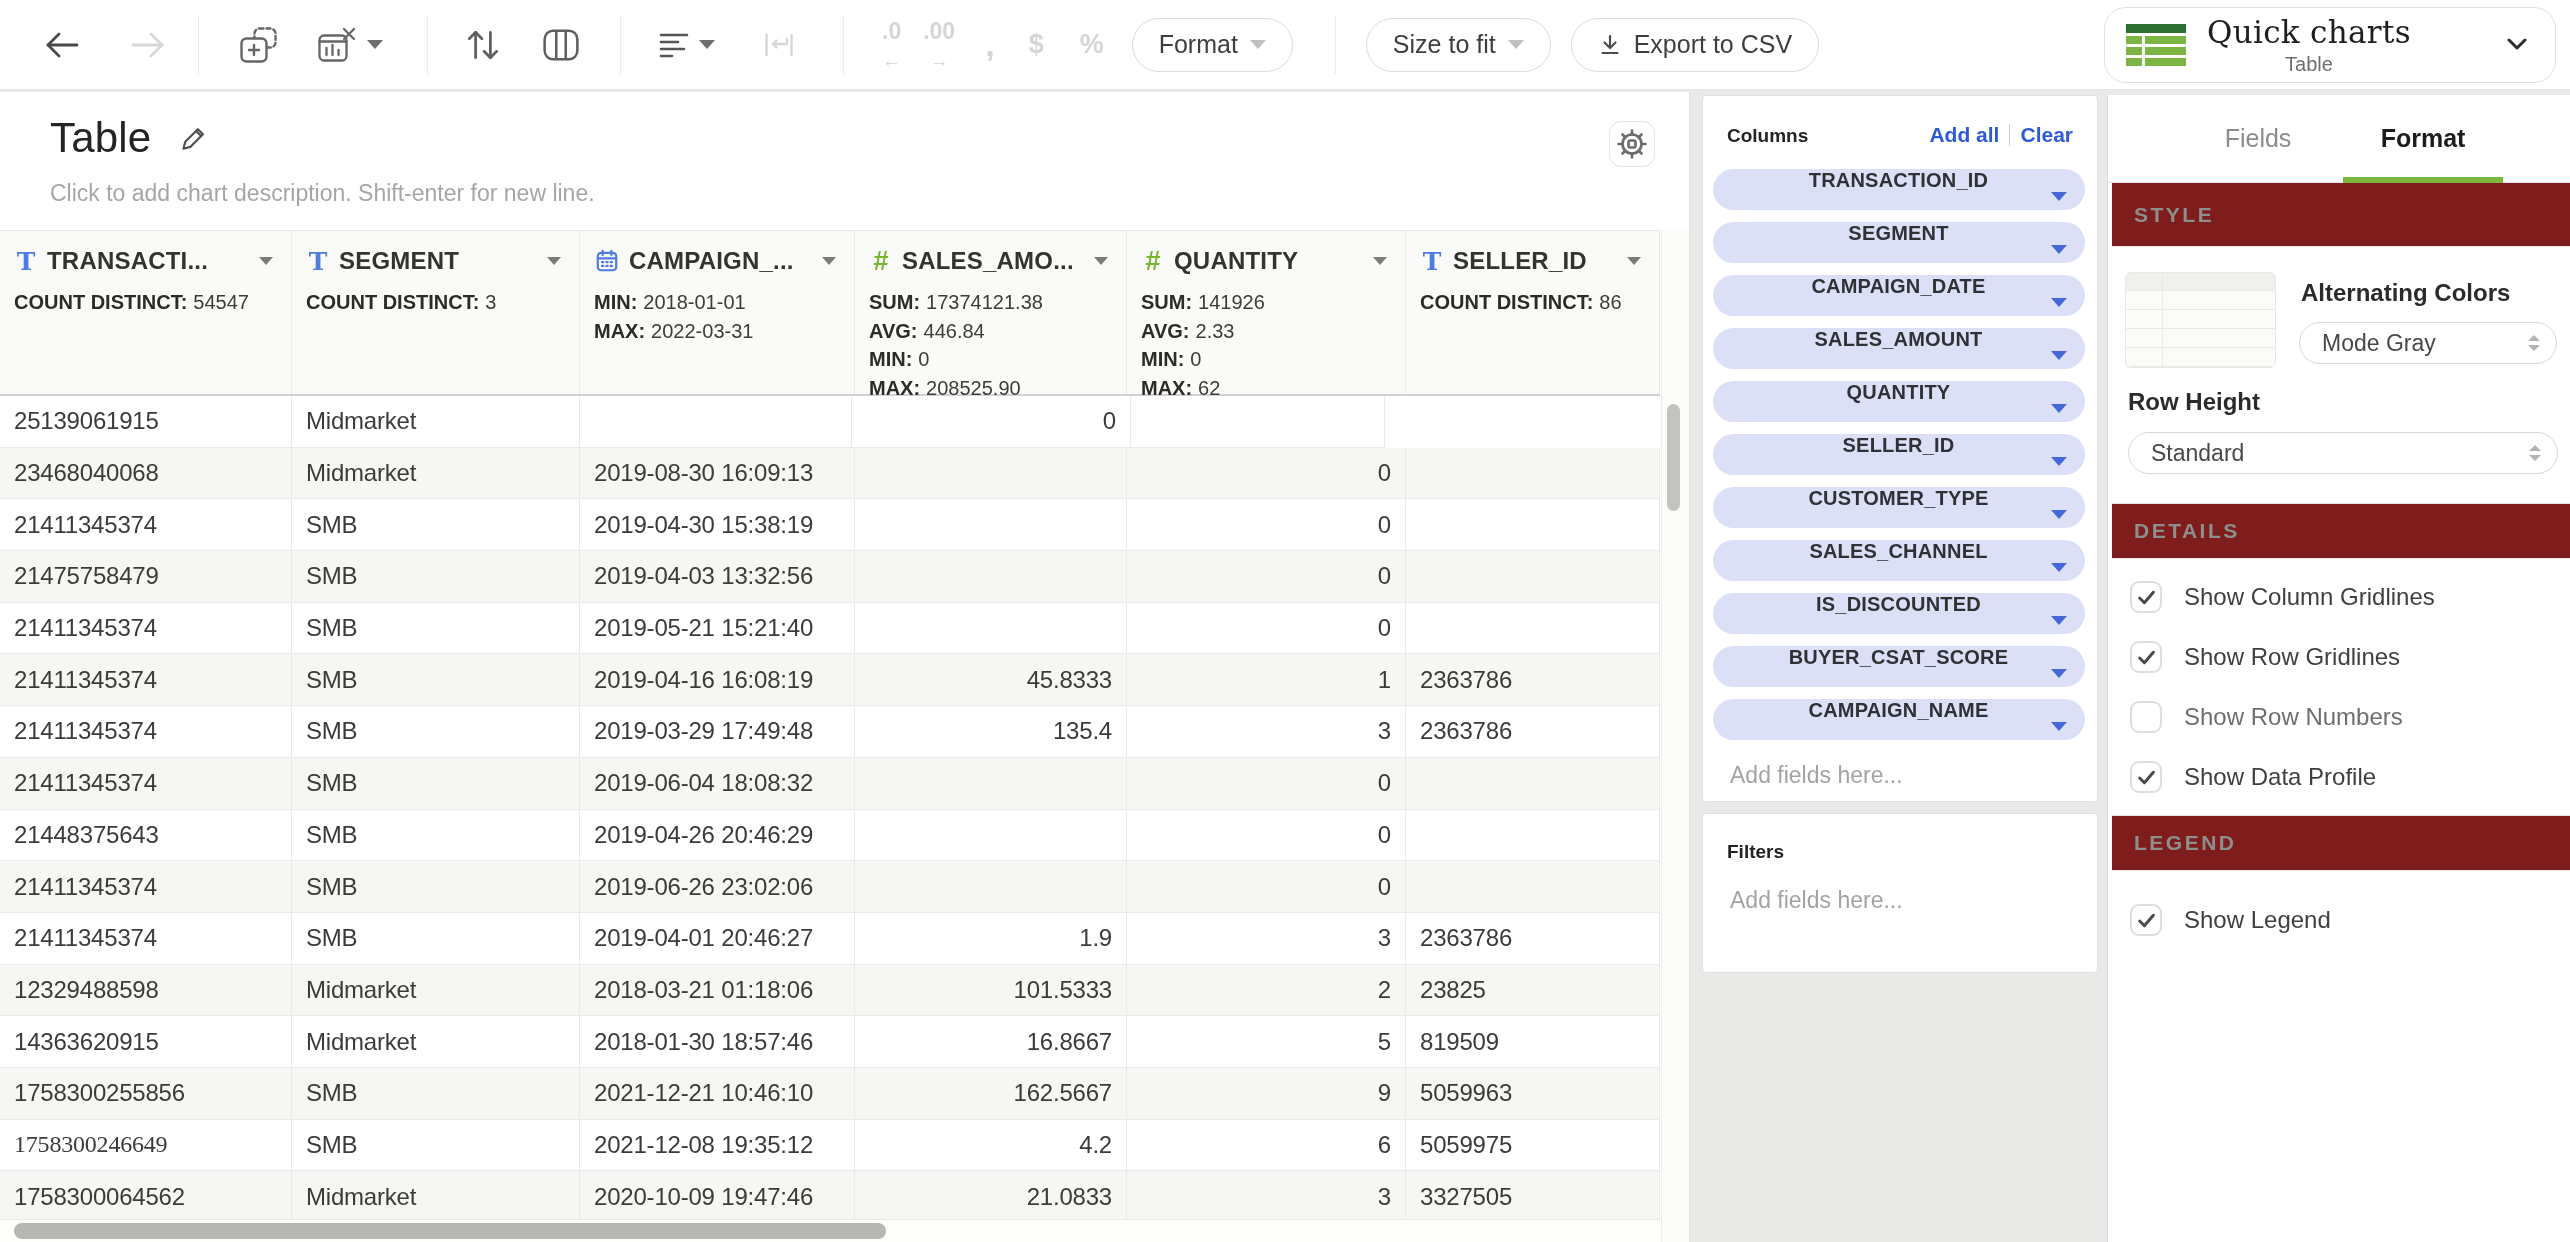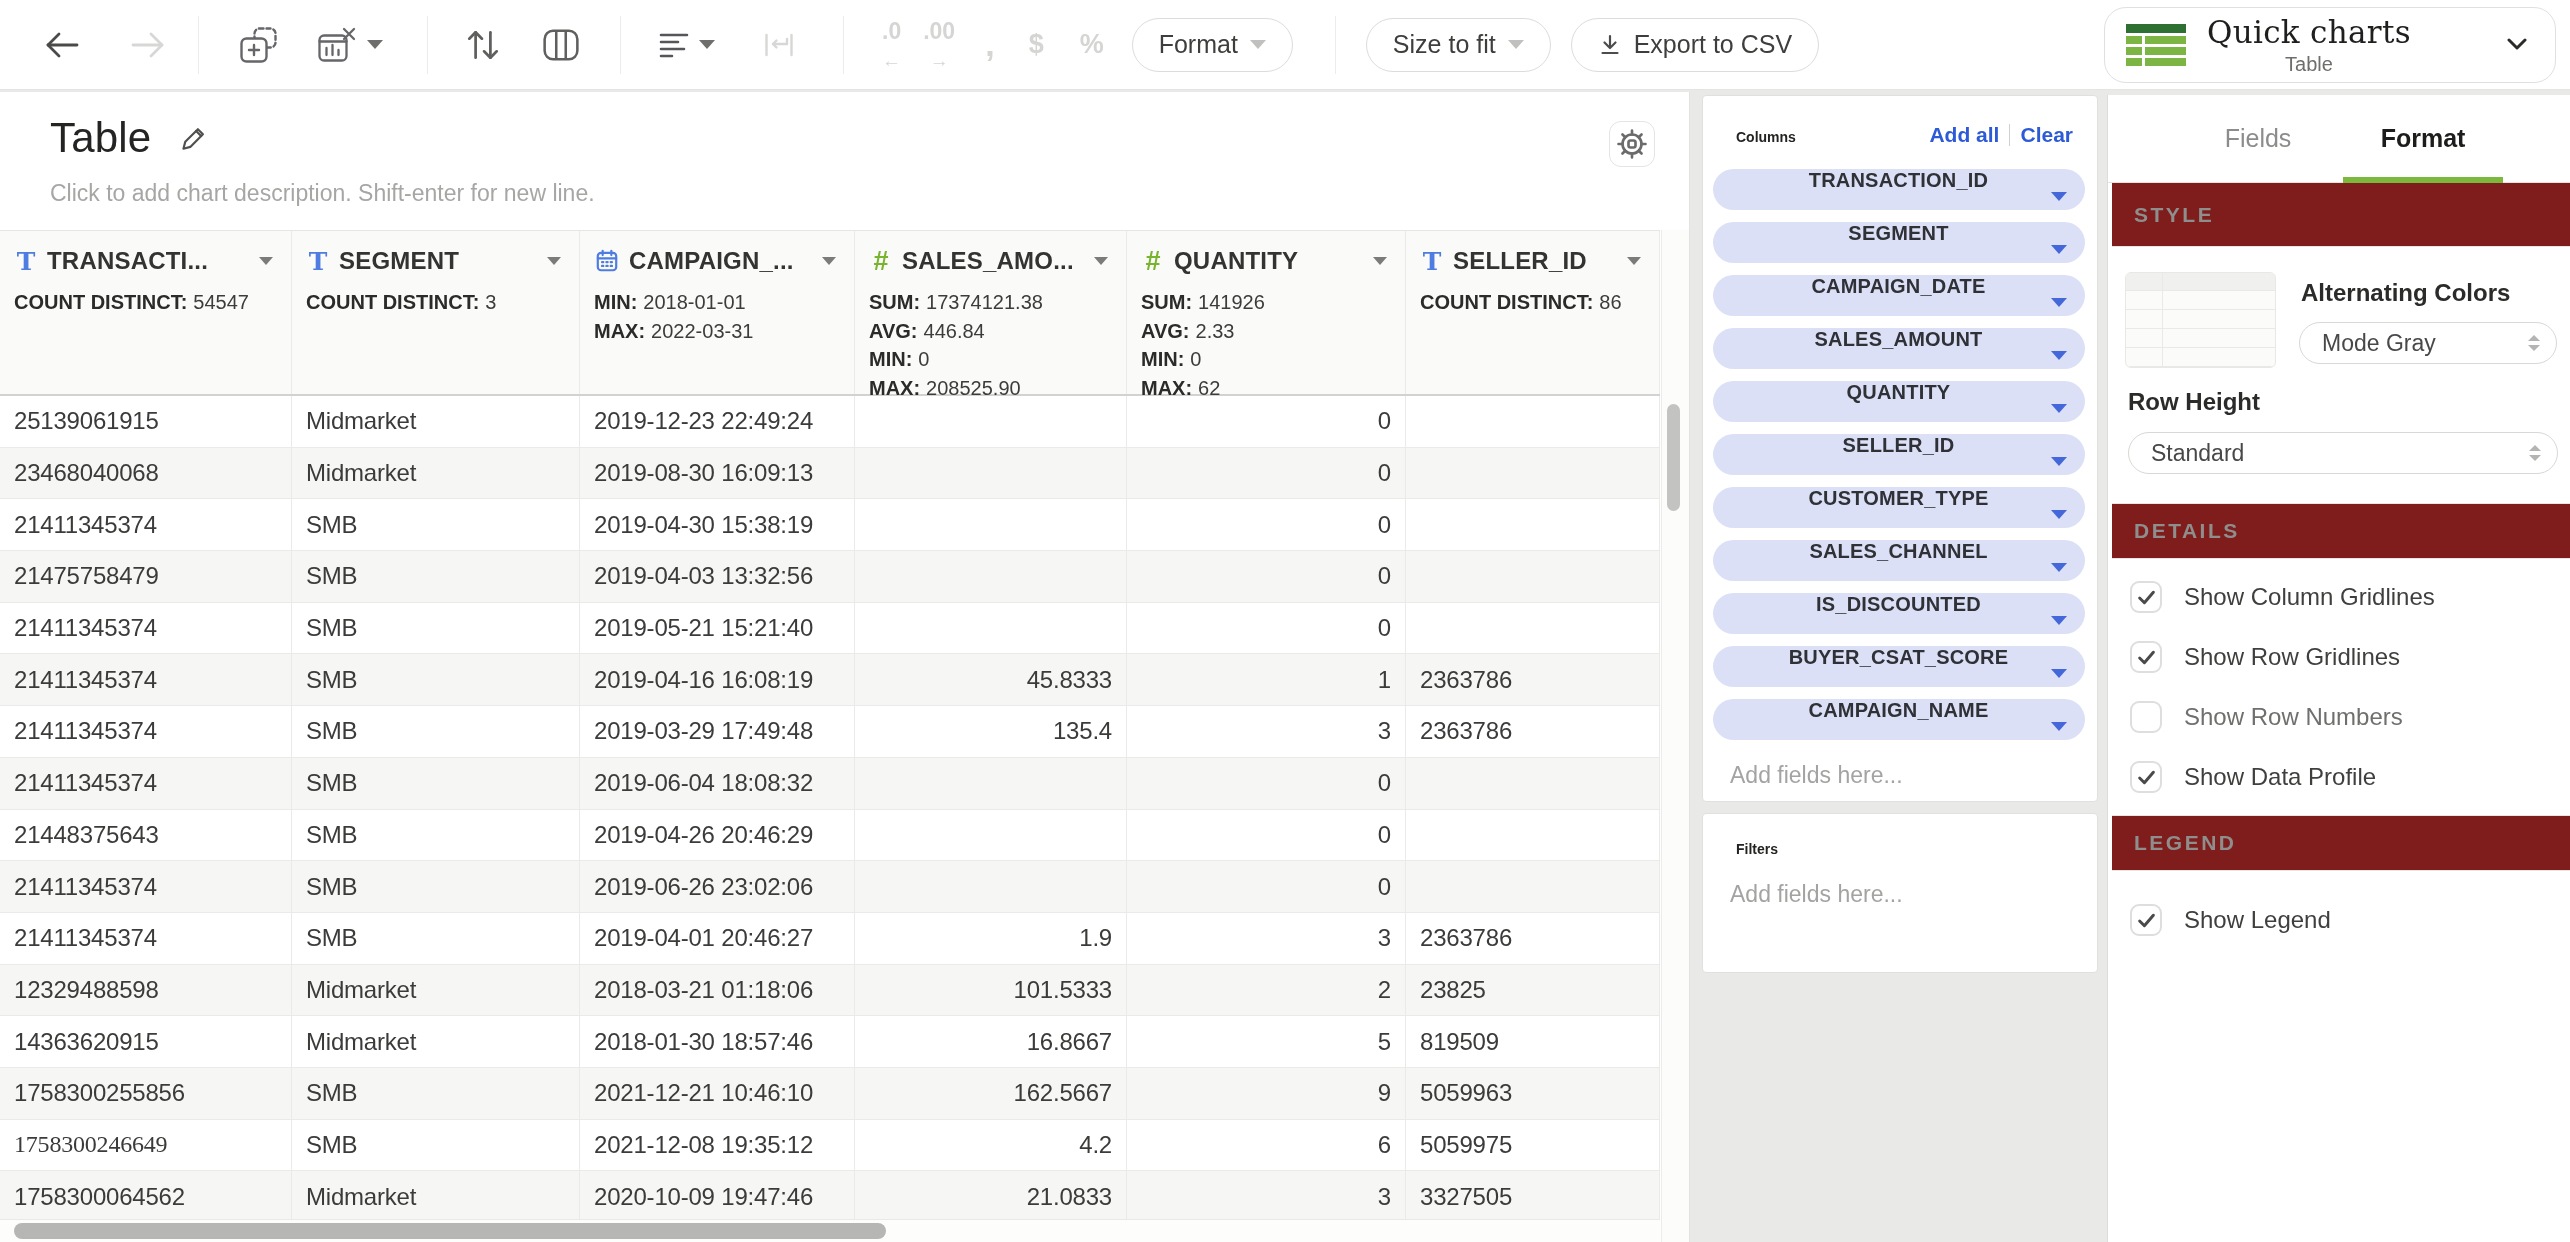--- a/index.html
+++ b/index.html
@@ -83,21 +83,21 @@
   .hthumb{ position:absolute; left:14px; top:3px; width:872px; height:16px; border-radius:8px; background:#b6b6b4; }
 
   
   .col-card, .fil-card{
     position:absolute; left:1702px; width:396px; background:#fff;
     border:1px solid #e0e0de; border-radius:4px;
   }
   .col-card{ top:95px; height:707px; }
   .fil-card{ top:813px; height:160px; }
   .panel-head{ display:flex; align-items:baseline; justify-content:space-between; padding:27px 24px 0 24px; }
-  .panel-title{ font-size:14px; font-weight:700; color:#232321;margin-left:9px; }
+  .panel-title{ font-size:19px; font-weight:700; color:#232321; }
   .links{ display:flex; align-items:center; gap:10px; font-size:21px; font-weight:600; color:#2d5ad6; }
   .links a{ cursor:pointer; }
   .vbar{ width:1px; height:22px; background:#d0d0ce; }
   .pill-list{ padding:22px 12px 0 10px; }
   .pill{
     height:41px; border-radius:21px; background:#dbe0f6; margin-bottom:12px;
     display:flex; align-items:center; padding:0 18px 0 17px; cursor:pointer;flex-direction:column;
   }
   .pill-label{ font-size:20px; font-weight:700; color:#2f3136; letter-spacing:.2px; }
   .pill-caret{ margin-left:auto; width:0; height:0;
@@ -367,21 +367,20 @@
           <span class="hcaret"></span>
           <div class="hstats">
             <div class="stat"><b>COUNT DISTINCT:</b><span class="sv">86</span></div>
           </div>
         </div>
       </div>
     <div class="dt-body">
         <div class="drow">
           <div class="dcell" style="width: 292px;">25139061915</div>
           <div class="dcell" style="width: 288px;">Midmarket</div>
-          <div class="dcell" style="width: 275px;">2019-12-23 22:49:24</div>
           <div class="dcell right" style="width: 272px;"></div>
           <div class="dcell right" style="width: 279px;">0</div>
           <div class="dcell" style="width: 254px;"></div>
         </div>
         <div class="drow alt">
           <div class="dcell" style="width: 292px;">23468040068</div>
           <div class="dcell" style="width: 288px;">Midmarket</div>
           <div class="dcell" style="width: 275px;">2019-08-30 16:09:13</div>
           <div class="dcell right" style="width: 272px;"></div>
           <div class="dcell right" style="width: 279px;">0</div>

